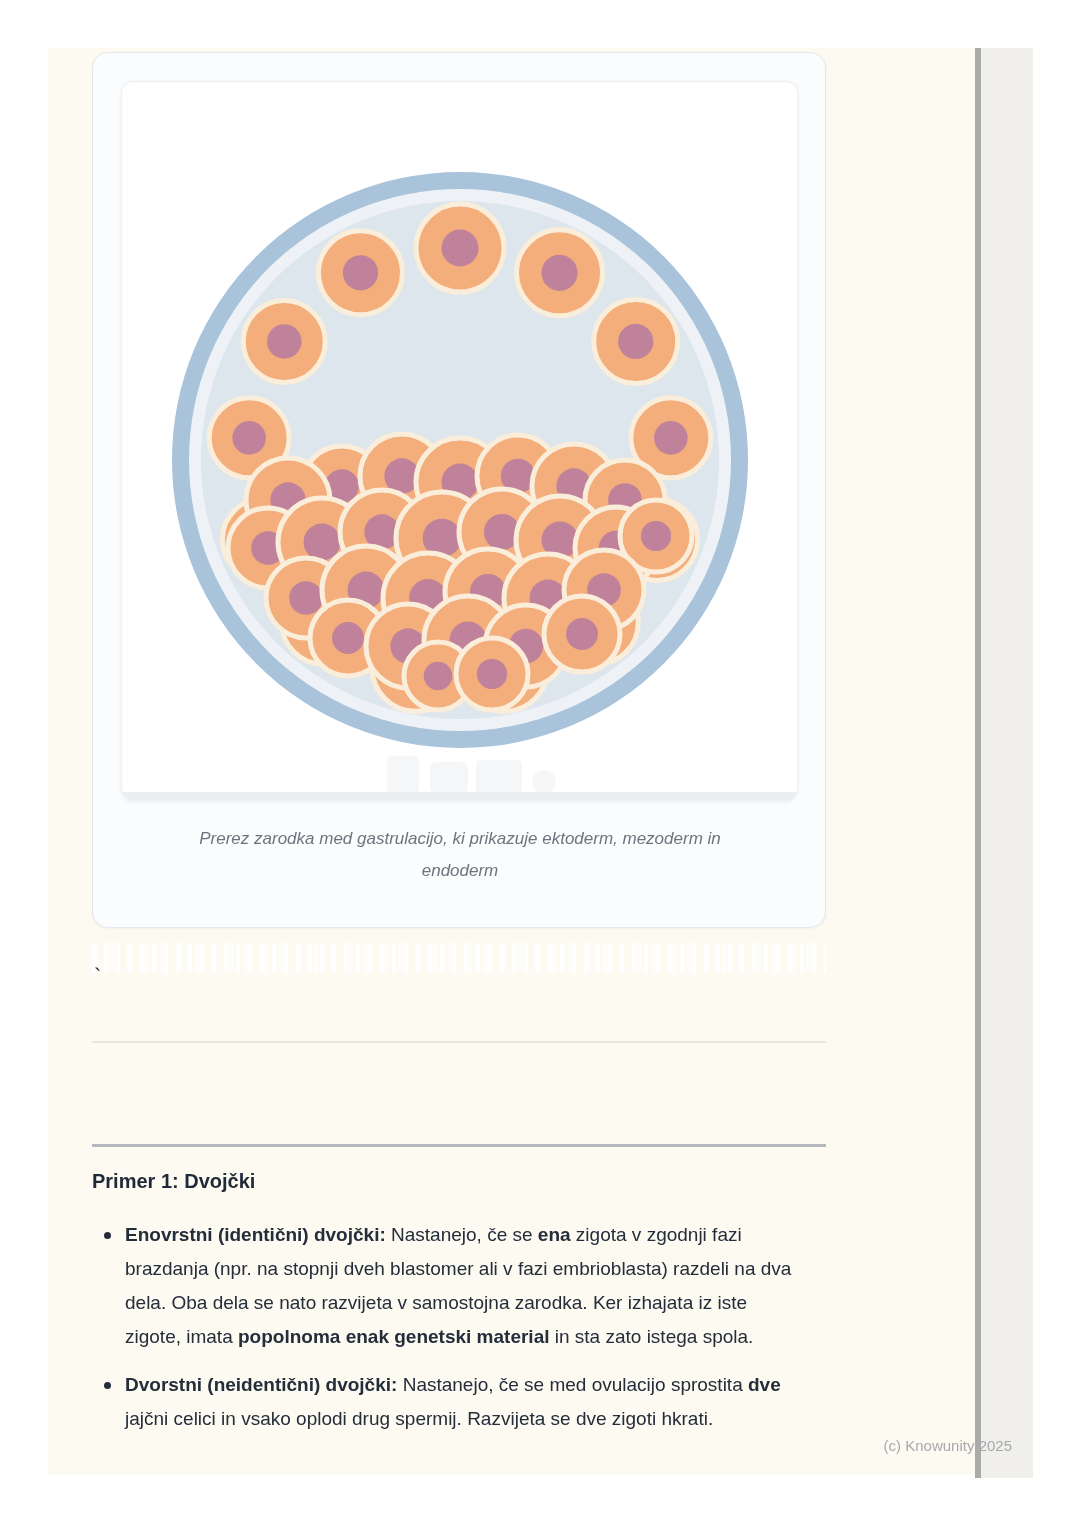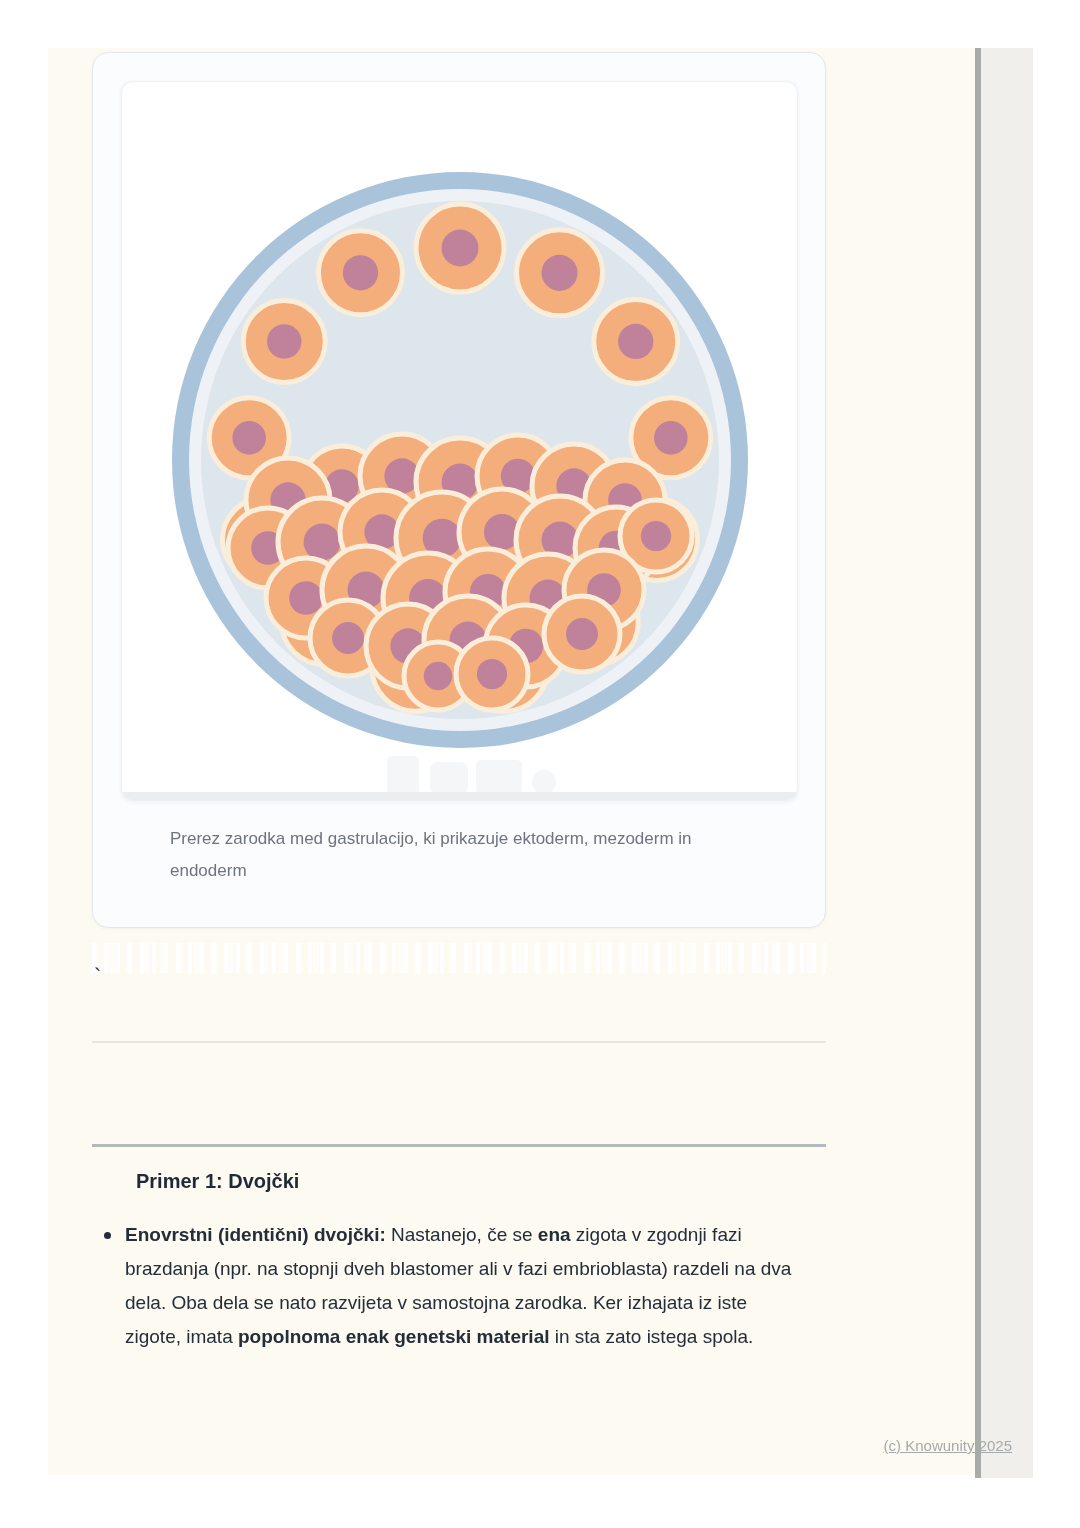--- a/index.html
+++ b/index.html
@@ -25,53 +25,53 @@
 
   .ghost-block { position:absolute; background:#eef1f4; opacity:.65; }
   .gb1 { left:265px; top:674px; width:32px; height:38px; border-radius:5px; }
   .gb2 { left:308px; top:680px; width:38px; height:32px; border-radius:7px; }
   .gb3 { left:354px; top:678px; width:46px; height:34px; border-radius:5px; }
   .gb4 { left:410px; top:688px; width:24px; height:24px; border-radius:12px; }
   .image-footer-strip { position:absolute; left:0; bottom:0; width:100%; height:8px;
                         background:#ecedef; }
 
   .figure-caption { position:absolute; left:77px; top:770px; width:580px;
-                    font-size:17px; color:#6e747d;
-                    line-height:32px; }
+                    font-size:17px; font-style:italic; color:#6e747d;
+                    line-height:32px; text-align:center; }
 
   
   .stripe-band { position:absolute; left:44px; top:895px; width:734px; height:30px;
                  background-image:
                    repeating-linear-gradient(90deg, rgba(255,255,255,.95) 0 4px, rgba(255,255,255,0) 4px 12px),
                    repeating-linear-gradient(90deg, rgba(255,255,255,.55) 0 6px, rgba(255,255,255,0) 6px 17px); }
 
   .stray-char { position:absolute; left:46px; top:916px; font-size:22px; color:#2a3240; }
 
   .hr-faint { position:absolute; left:44px; top:993px; width:734px; height:2px; background:#eae6dd; }
 
   h2.section-heading { position:absolute; left:44px; top:1032px; width:734px;
        font-size:39px; font-weight:800; letter-spacing:-1px; color:#1f2a38; }
 
   .heading-rule { position:absolute; left:44px; top:1096px; width:734px; height:3px; background:#b5b9bd; }
 
   h3.example-subheading { position:absolute; left:44px; top:1122px; width:734px;
-       font-size:20px; font-weight:700; color:#1f2a38;margin-left:44px; }
+       font-size:20px; font-weight:700; color:#1f2a38; }
 
   ul.examples { position:absolute; left:44px; top:1170px; width:700px; list-style:none; }
   ul.examples li { position:relative; padding-left:33px; margin-bottom:14px;
                    font-size:19px; line-height:34px; color:#242d3a; }
   ul.examples li::before { content:""; position:absolute; left:12px; top:14px;
                    width:7px; height:7px; border-radius:50%; background:#242d3a; }
   .b { font-weight:700;margin-top:12px; }
 
   
   .scroll-thumb { position:absolute; left:975px; top:48px; width:6px; height:1430px; background:#a9aba8; }
   .scroll-track { position:absolute; left:981px; top:48px; width:52px; height:1430px; background:#f0efec; }
 
-  .watermark { position:absolute; top:1437px; right:68px; font-size:15px; color:#a6aaac; z-index:5;text-decoration:underline; }
+  .watermark { position:absolute; top:1437px; right:68px; font-size:15px; color:#a6aaac; z-index:5; }
 </style>
 </head>
 <body>
 
 <div class="screen">
 
   <div class="doc-page">
 
     <div class="figure-card">
       <div class="figure-image">
@@ -175,20 +175,21 @@
     <div class="stray-char">`</div>
 
     <div class="hr-faint"></div>
 
     <div class="heading-rule"></div>
 
     <h3 class="example-subheading">Primer 1: Dvojčki</h3>
 
     <ul class="examples">
       <li><span><span class="b">Enovrstni (identični) dvojčki:</span><span> Nastanejo, če se </span><span class="b">ena</span><span> zigota v zgodnji fazi brazdanja (npr. na stopnji dveh blastomer ali v fazi embrioblasta) razdeli na dva dela. Oba dela se nato razvijeta v samostojna zarodka. Ker izhajata iz iste zigote, imata </span><span class="b">popolnoma enak genetski material</span><span> in sta zato istega spola.</span></span></li>
+      <li><span><span class="b">Dvorstni (neidentični) dvojčki:</span><span> Nastanejo, če se med ovulacijo sprostita </span><span class="b">dve</span><span> jajčni celici in vsako oplodi drug spermij. Razvijeta se dve zigoti hkrati.</span></span></li>
     </ul>
 
   </div>
 
   <div class="scroll-thumb"></div>
   <div class="scroll-track"></div>
 
   <div class="watermark">(c) Knowunity 2025</div>
 
 </div>

